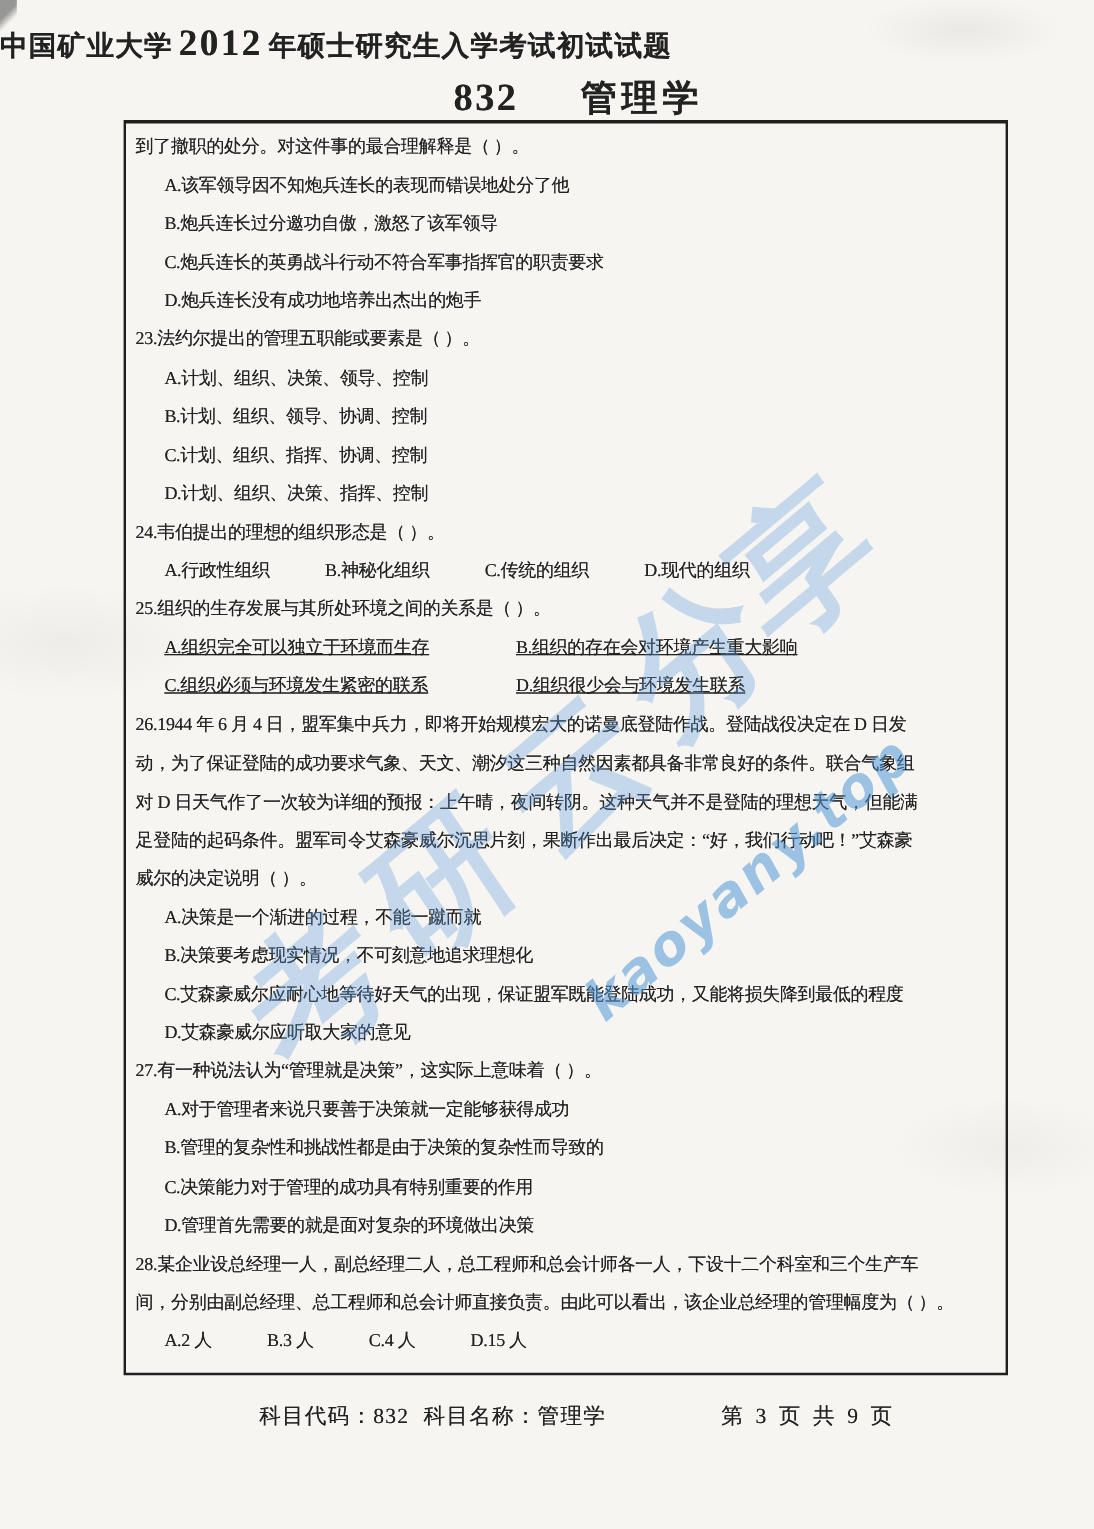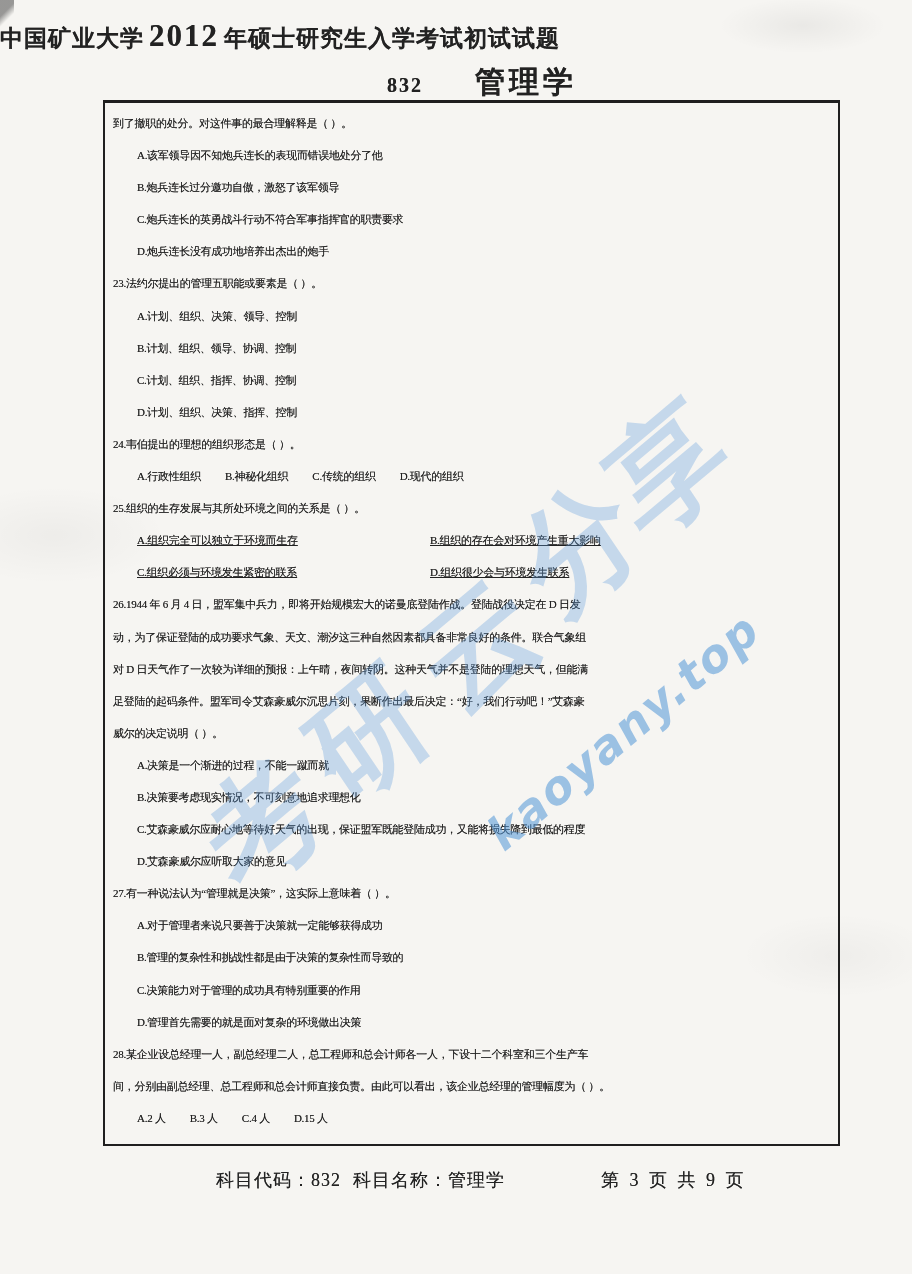--- a/index.html
+++ b/index.html
@@ -26,40 +26,40 @@
   .hdr1{
     position:absolute;top:18px;left:0;width:860px;
     font-size:23px;font-weight:bold;
     letter-spacing:1px;white-space:nowrap;
   }
   .hdr1 .year{font-size:31px;letter-spacing:2px;padding:0 5px;}
   .hdr2{
     position:absolute;top:62px;left:52px;width:860px;
     text-align:center;font-weight:bold;white-space:nowrap;
   }
-  .hdr2 .code{font-size:20px;letter-spacing:2px;text-align:right;}
+  .hdr2 .code{font-size:32px;letter-spacing:2px;text-align:right;}
   .hdr2 .gap{display:inline-block;width:52px;}
   .hdr2 .subject{font-size:30px;letter-spacing:4px;}
 
   
   .paper-box{
     position:absolute;left:103px;top:100px;
     width:723px;height:1037px;
     border:2px solid #1f1f1f;border-top-width:3px;
     padding:4px 2px 0 8px;
     overflow:hidden;
     background:transparent;
   }
   .line{
     height:32.1px;line-height:32.1px;
-    font-size:11px;letter-spacing:-0.25px;
+    font-size:15px;letter-spacing:-0.25px;
     white-space:nowrap;
   }
   .opt{padding-left:24px;letter-spacing:-0.3px;}
-  .inline-row{display:flex;gap:24px;padding-left:24px;}
+  .inline-row{display:flex;gap:46px;padding-left:24px;}
   .twocol-row{display:grid;grid-template-columns:293px auto;padding-left:24px;text-decoration:underline;}
 
   
   .wm-layer{position:absolute;left:0;top:0;width:912px;height:1274px;pointer-events:none;}
   .wm-char{
     position:absolute;font-size:118px;font-weight:bold;
     color:rgba(98,158,222,0.33);
     transform:rotate(-40deg) skewX(-6deg);
     font-family:"DejaVu Serif","Liberation Serif",serif;
   }

